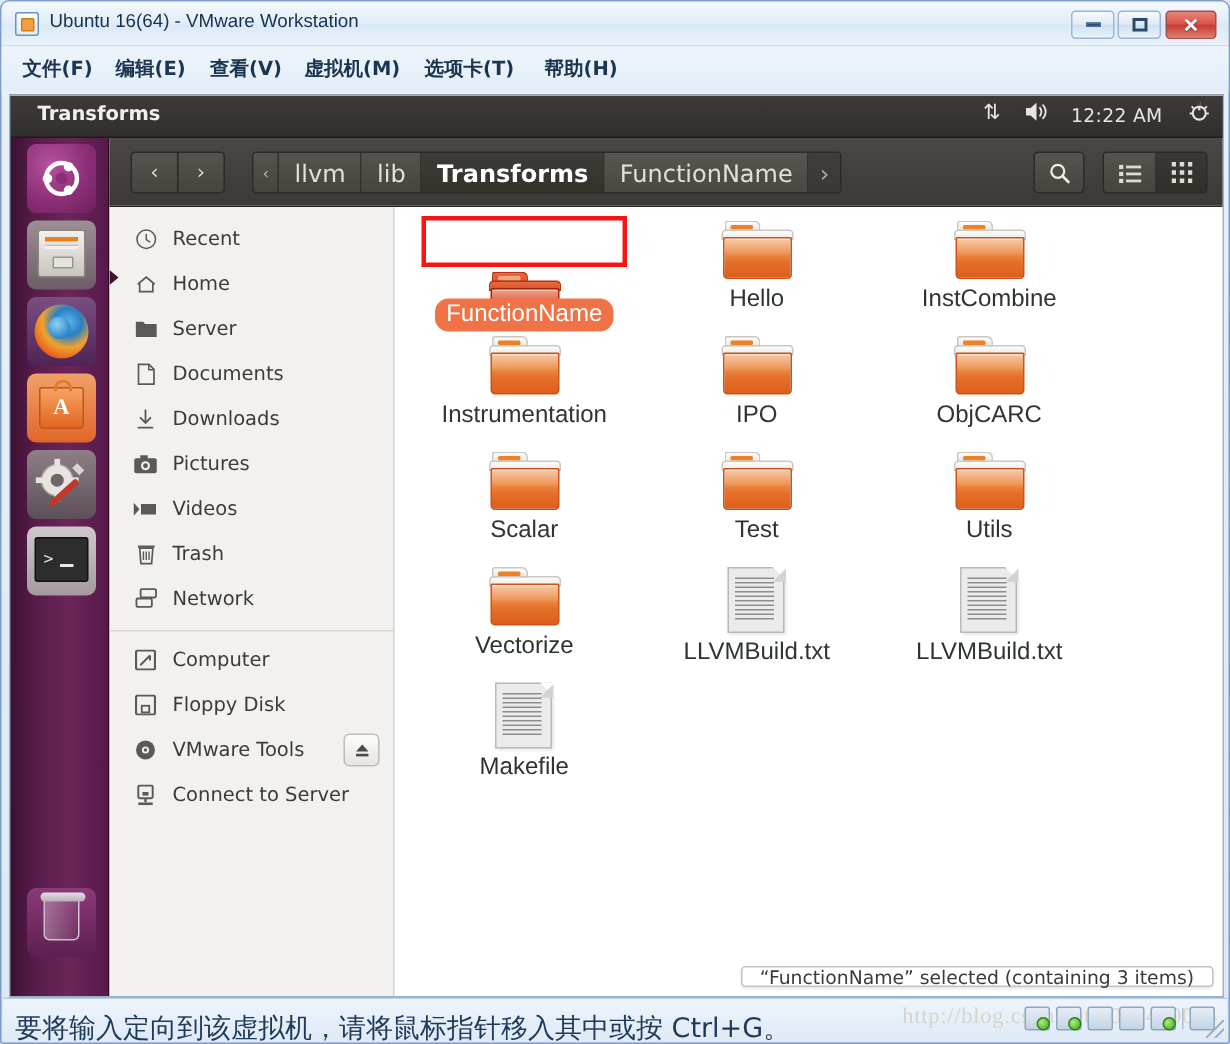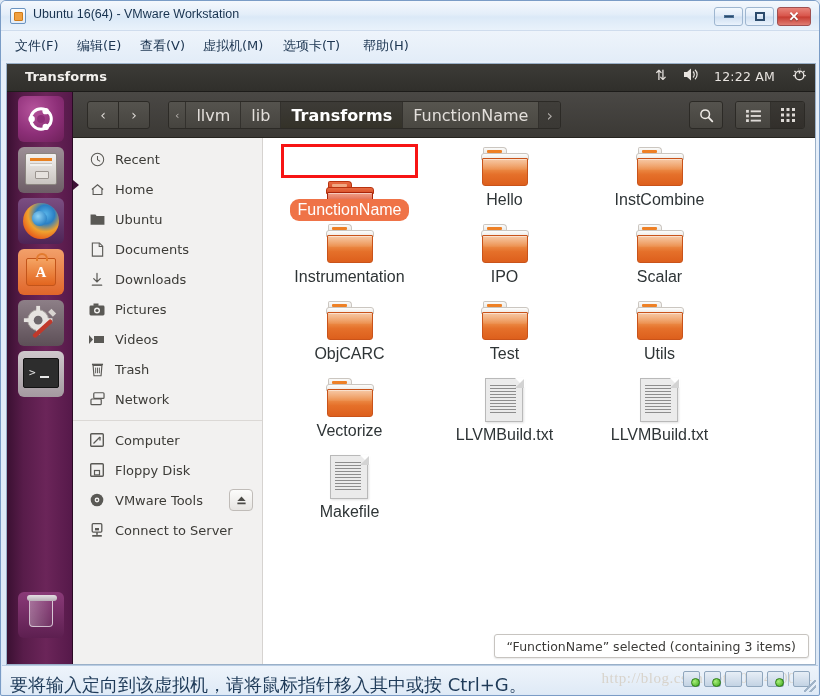--- a/index.html
+++ b/index.html
@@ -57,20 +57,21 @@
   .wb-max-glyph { width: 10px; height: 9px; border: 2px solid #2b4a6b; }
   .wb-close-glyph {
     font-size: 13px; font-weight: bold; color: #fff;
     font-family: "Liberation Sans", sans-serif; line-height: 1;
     text-shadow: 0 1px 1px rgba(0,0,0,.4);
   }
 
   #vm-menubar {
     position: absolute; left: 0; top: 30px; right: 0; height: 30px;
     background: linear-gradient(to bottom, #eef4fb, #e3edf8);
+    font-weight: bold;
   }
   #vm-menubar .mi {
     position: absolute; top: 6px; font-size: 13px; color: #1b3450;
     font-family: "DejaVu Sans", sans-serif; white-space: nowrap;
   }
 
   
   #guest {
     position: absolute; left: 5px; top: 62px;
     width: 810px; height: 602px;
@@ -332,21 +333,21 @@
     position: absolute; right: 1px; top: 1px; width: 0; height: 0;
     border-left: 9px solid transparent; border-bottom: 9px solid #d3d3d3;
   }
   .doc .lines { position: absolute; left: 5px; top: 7px; width: 26px; }
   .doc .lines i {
     display: block; height: 1px; background: #8d8d8d; margin-bottom: 2px;
   }
 
   
   #nt-status {
-    position: absolute; right: 8px; bottom: 8px; height: 24px;
+    position: absolute; right: 8px; bottom: 8px; height: 14px;
     background: #ffffff; border: 1px solid #c7c4c0; border-radius: 3px;
     display: flex; align-items: center; padding: 0 12px;
     font-size: 12.5px; color: #3b3a37;
     font-family: "DejaVu Sans", sans-serif; white-space: nowrap;
     box-shadow: 0 1px 2px rgba(0,0,0,.10);
   }
 
   
   #vm-statusbar {
     position: absolute; left: 1px; right: 1px; bottom: 1px; height: 29px;
@@ -591,21 +592,21 @@
           </span>
           <span>Home</span>
         </div>
 
         <div class="sb-item">
           <span class="ic">
             <svg width="15" height="14" viewBox="0 0 16 14">
                 <path d="M0.6 2.2h5.2l1.3 1.6h8.3V13H0.6z" fill="#5a5955"></path>
               </svg>
           </span>
-          <span>Ubuntu</span>
+          <span>Server</span>
         </div>
 
         <div class="sb-item">
           <span class="ic">
             <svg width="13" height="15" viewBox="0 0 13 16">
                 <path d="M1 1h7.5l3.5 3.5V15H1z" fill="none" stroke="#5a5955" stroke-width="1.2"></path>
                 <path d="M8.3 1v3.8h3.7" fill="none" stroke="#5a5955" stroke-width="1.1"></path>
               </svg>
           </span>
           <span>Documents</span>
@@ -775,31 +776,31 @@
             <span class="label">IPO</span>
           </div>
 
           <div class="gitem">
             <span class="folder">
               <span class="tab"></span>
                 <span class="topstrip"></span>
                 <span class="body"></span>
                 <span class="gloss"></span>
             </span>
-            <span class="label">Scalar</span>
+            <span class="label">ObjCARC</span>
           </div>
 
           <div class="gitem">
             <span class="folder">
               <span class="tab"></span>
                 <span class="topstrip"></span>
                 <span class="body"></span>
                 <span class="gloss"></span>
             </span>
-            <span class="label">ObjCARC</span>
+            <span class="label">Scalar</span>
           </div>
 
           <div class="gitem">
             <span class="folder">
               <span class="tab"></span>
                 <span class="topstrip"></span>
                 <span class="body"></span>
                 <span class="gloss"></span>
             </span>
             <span class="label">Test</span>

